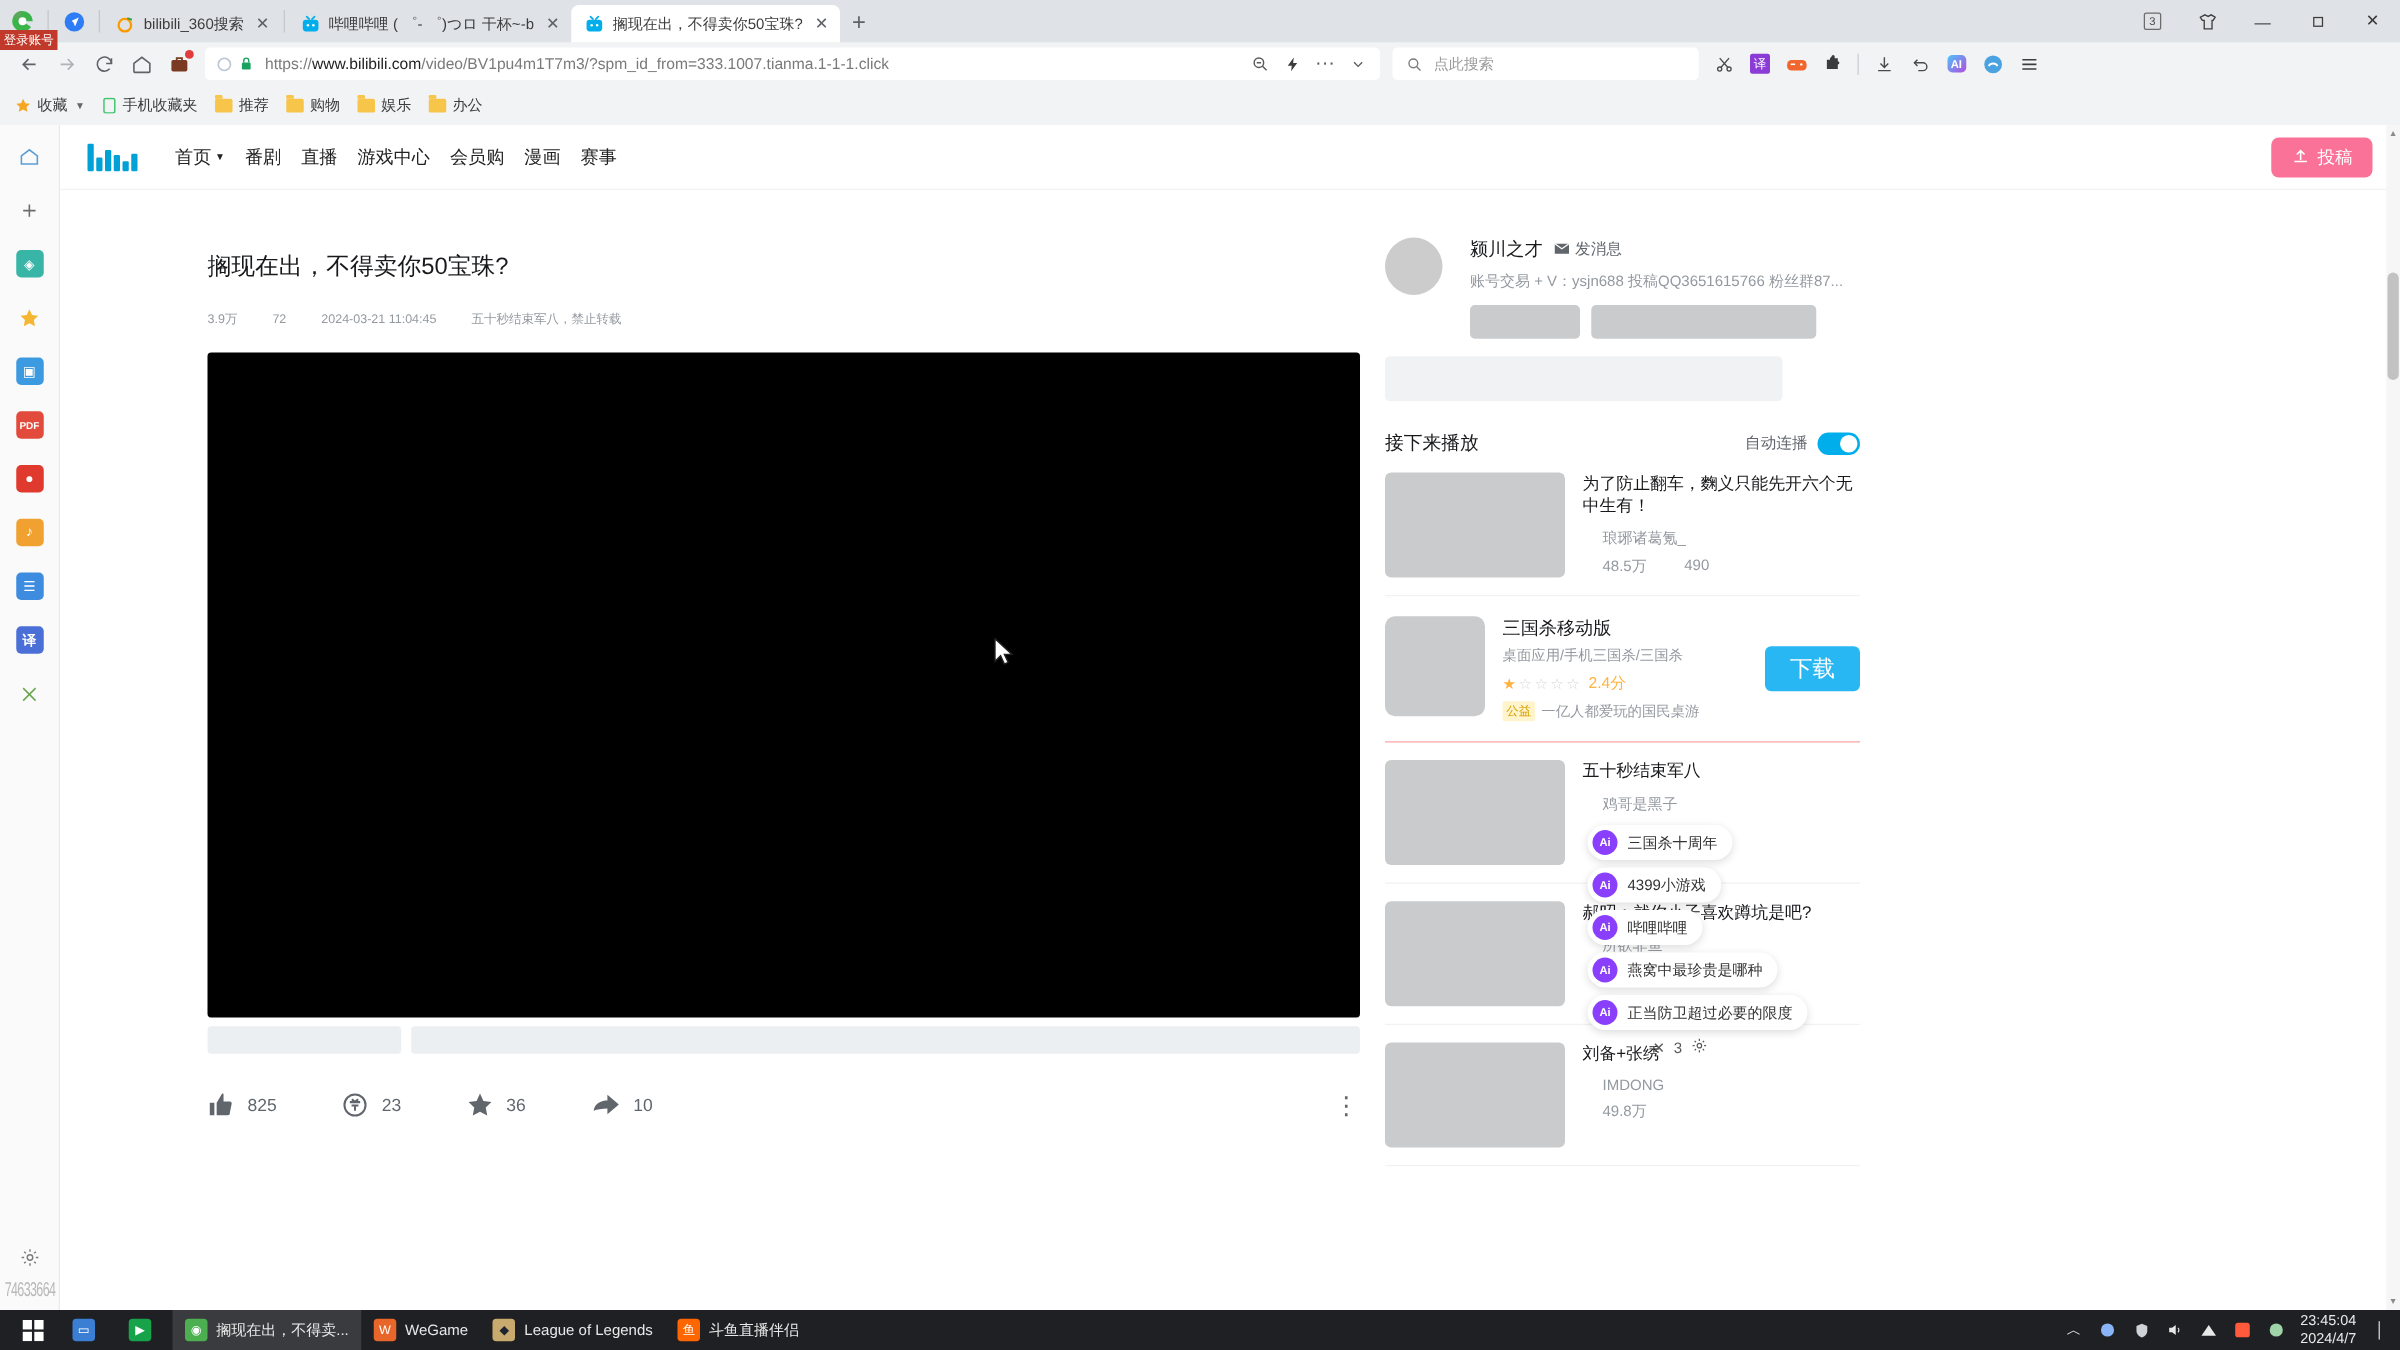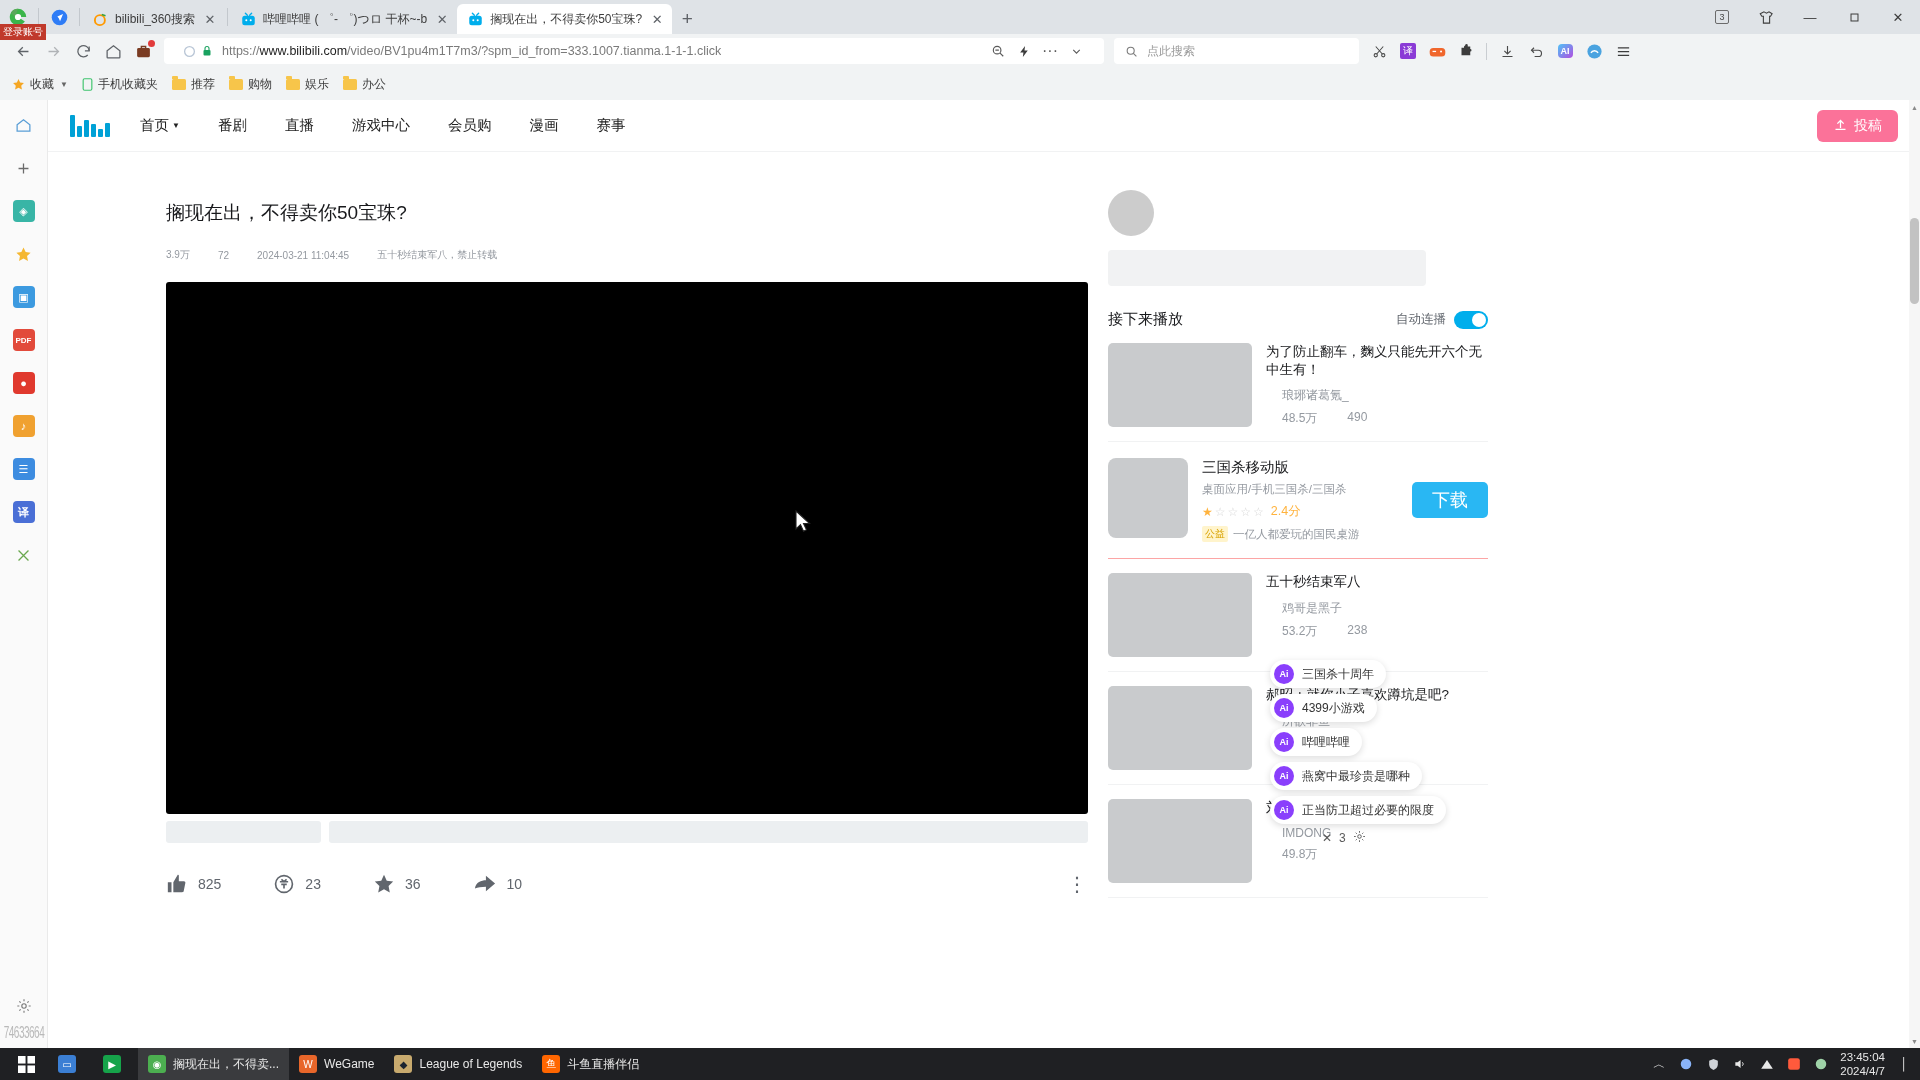--- a/index.html
+++ b/index.html
@@ -36,21 +36,21 @@
              color:#3c3c3c; font-size:13px; }
   .tab-count-box { border:1px solid #6b6b6b; border-radius:2px; font-size:9px; width:14px; height:14px;
                    display:flex; align-items:center; justify-content:center; color:#4a4a4a; }
 
   
   #nav-bar { position:absolute; left:0; top:34px; width:1920px; height:34px; background:#f1f3f4;
              display:flex; align-items:center; padding:0 8px; }
   .nav-icon-btn { width:30px; height:28px; display:flex; align-items:center; justify-content:center;
                   color:#5f6368; position:relative; }
   #omnibox { flex:none; width:940px; height:26px; background:#fff; border-radius:4px; margin-left:6px;
-             display:flex; align-items:center; padding:0 16px; }
+             display:flex; align-items:center; padding:0 6px; }
   .omni-ico { width:18px; display:flex; align-items:center; justify-content:center; }
   #url-text { font-size:12.5px; color:#222; margin-left:6px; white-space:nowrap; overflow:hidden; }
   #url-text .u-dim { color:#7a7a7a; }
   .omni-right { margin-left:auto; display:flex; align-items:center; gap:2px; }
   .omni-right > div { width:24px; height:22px; display:flex; align-items:center; justify-content:center;
                       color:#5a5a5a; }
   #search-box { flex:none; width:245px; height:26px; background:#fff; border-radius:4px; margin-left:10px;
                 display:flex; align-items:center; padding:0 8px; }
   #search-ph { font-size:12px; color:#9b9b9b; margin-left:7px; }
   #toolbar-icons { display:flex; align-items:center; margin-left:6px; gap:1px; }
@@ -83,21 +83,21 @@
   #rail-watermark { font-size:10px; color:#b9b9b9; letter-spacing:-0.5px; transform:scaleY(1.6); }
 
   
   #content { position:absolute; left:48px; top:0; width:1872px; height:948px; overflow:hidden; }
 
   
   #bili-header { position:relative; width:1872px; height:52px; background:#fff;
                  border-bottom:1px solid #f1f2f3; display:flex; align-items:center; padding:0 22px; }
   #bili-logo { display:flex; align-items:flex-end; gap:2px; margin-right:30px; }
   .lg-bar { width:5px; background:#00a1d6; border-radius:1px; }
-  #bili-nav { display:flex; align-items:center; gap:38px; }
+  #bili-nav { display:flex; align-items:center; gap:16px; }
   .bn { font-size:14.5px; color:#222; display:flex; align-items:center; gap:3px; white-space:nowrap; }
   #upload-btn { margin-left:auto; background:#fb7299; color:#fff; border-radius:6px; height:32px;
                 padding:0 16px; display:flex; align-items:center; gap:6px; font-size:14px; }
 
   
   #main-wrap { position:relative; width:1872px; height:896px; }
   #left-col { position:absolute; left:118px; top:0; width:922px; }
   #video-title { font-size:19px; color:#18191c; margin-top:48px; font-weight:500; }
   #video-meta { display:flex; align-items:center; margin-top:22px; font-size:10px; color:#9499a0; gap:0; }
   #video-meta .mi { margin-right:28px; white-space:nowrap; }
@@ -585,20 +585,39 @@
             <span>10</span>
           </div>
           <div id="tb-more">⋮</div>
         </div>
       </div>
 
       <div id="right-col">
 
         <div id="uploader">
           <div id="up-avatar"></div>
+          <div id="up-info">
+            <div id="up-name-row">
+              <span id="up-name">颍川之才</span>
+              <span id="up-msg">
+                <span>
+                  <svg width="13" height="10" viewBox="0 0 16 12" fill="#61666d">
+                      <path d="M1 1h14v10H1z" fill="#61666d"></path>
+                      <path d="M1 1l7 5 7-5" stroke="#fff" stroke-width="1.2" fill="none"></path>
+                    </svg>
+                </span>
+                <span>发消息</span>
+              </span>
+            </div>
+            <div id="up-desc">账号交易 + V：ysjn688 投稿QQ3651615766 粉丝群87...</div>
+            <div id="up-btns">
+              <span class="skel1"></span>
+              <span class="skel2"></span>
+            </div>
+          </div>
         </div>
 
         <div id="ad-banner"></div>
 
         <div id="next-head">
           <span id="next-title">接下来播放</span>
           <span id="autoplay-wrap">
             <span id="autoplay-label">自动连播</span>
             <span id="autoplay-toggle"></span>
           </span>

